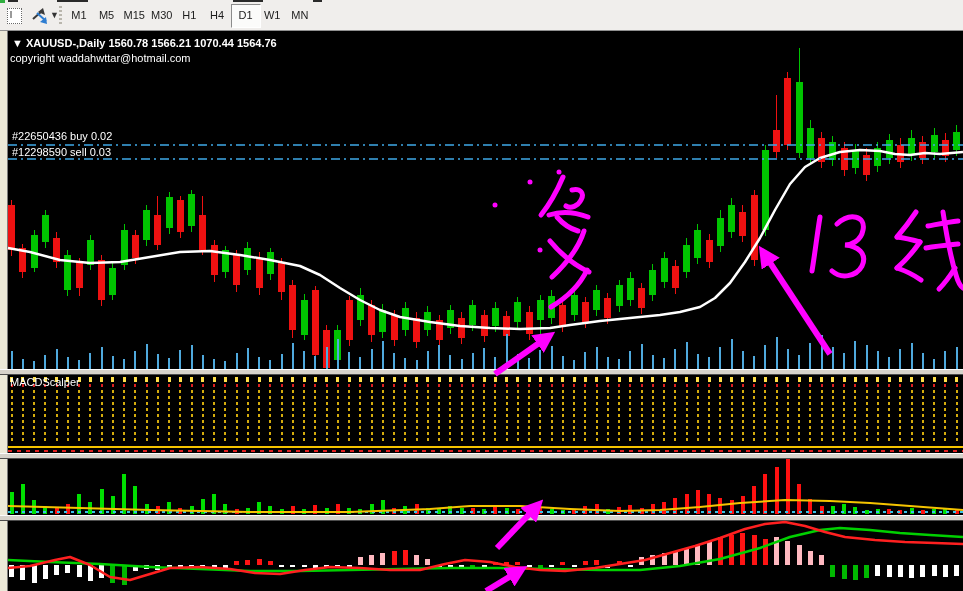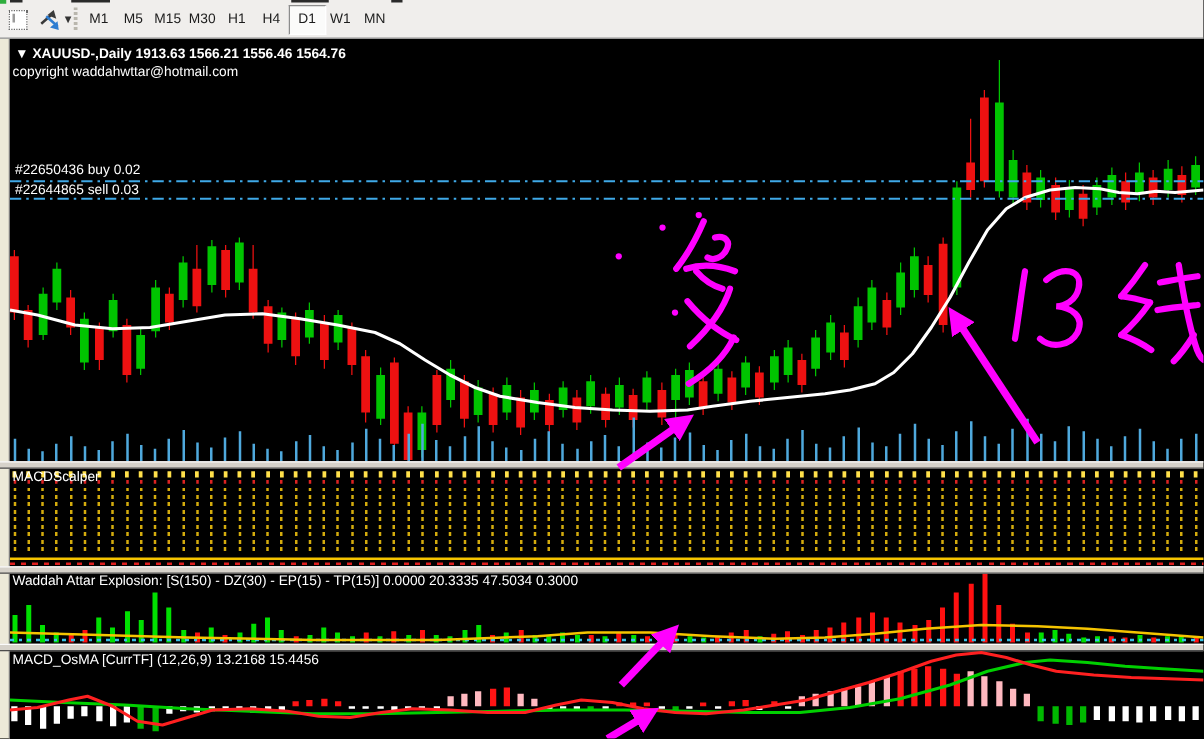--- a/index.html
+++ b/index.html
@@ -64,27 +64,25 @@
         <div class="tf-btn" style="left: 258.2px;">W1</div>
         <div class="tf-btn" style="left: 285.8px;">MN</div>
       </div>
   </div>
 
   <div id="left-frame"></div>
   <div class="sep" style="top:369px;"></div>
   <div class="sep" style="top:453px;"></div>
   <div class="sep" style="top:515px;"></div>
 
-  <div id="chart-title"><span>▼</span> <span>XAUUSD-,Daily  1913.63 1566.21 1556.46 1564.76</span></div>
+  <div id="chart-title"><span>▼</span> <span>XAUUSD-,Daily  1560.78 1566.21 1070.44 1564.76</span></div>
   <div id="chart-copy">copyright waddahwttar@hotmail.com</div>
   <div class="order-label" style="left:12px;top:130px;">#22650436 buy 0.02</div>
-  <div class="order-label" style="left:12px;top:146px;">#22644865 sell 0.03</div>
+  <div class="order-label" style="left:12px;top:146px;">#12298590 sell 0.03</div>
   <div class="panel-label" style="left:10px;top:376px;">MACDScalper</div>
-  <div class="panel-label" style="left:10px;top:459px;">Waddah Attar Explosion: [S(150) - DZ(30) - EP(15) - TP(15)] 0.0000 20.3335 47.5034 0.3000</div>
-  <div class="panel-label" style="left:10px;top:522px;">MACD_OsMA [CurrTF] (12,26,9) 13.2168 15.4456</div>
 
   <div id="bars-layer">
       <div class="bar" style="left: 11px; top: 200px; width: 1px; height: 56px; background: rgb(238, 17, 17);"></div>
       <div class="bar" style="left: 8px; top: 205px; width: 7px; height: 45px; background: rgb(238, 17, 17);"></div>
       <div class="bar" style="left: 10.5px; top: 351px; width: 2px; height: 18px; background: rgb(79, 169, 221);"></div>
       <div class="bar" style="left: 22.25px; top: 244px; width: 1px; height: 34px; background: rgb(238, 17, 17);"></div>
       <div class="bar" style="left: 19.25px; top: 248px; width: 7px; height: 24px; background: rgb(238, 17, 17);"></div>
       <div class="bar" style="left: 21.75px; top: 359px; width: 2px; height: 10px; background: rgb(79, 169, 221);"></div>
       <div class="bar" style="left: 33.5px; top: 230px; width: 1px; height: 42px; background: rgb(0, 196, 0);"></div>
       <div class="bar" style="left: 30.5px; top: 235px; width: 7px; height: 33px; background: rgb(0, 196, 0);"></div>

